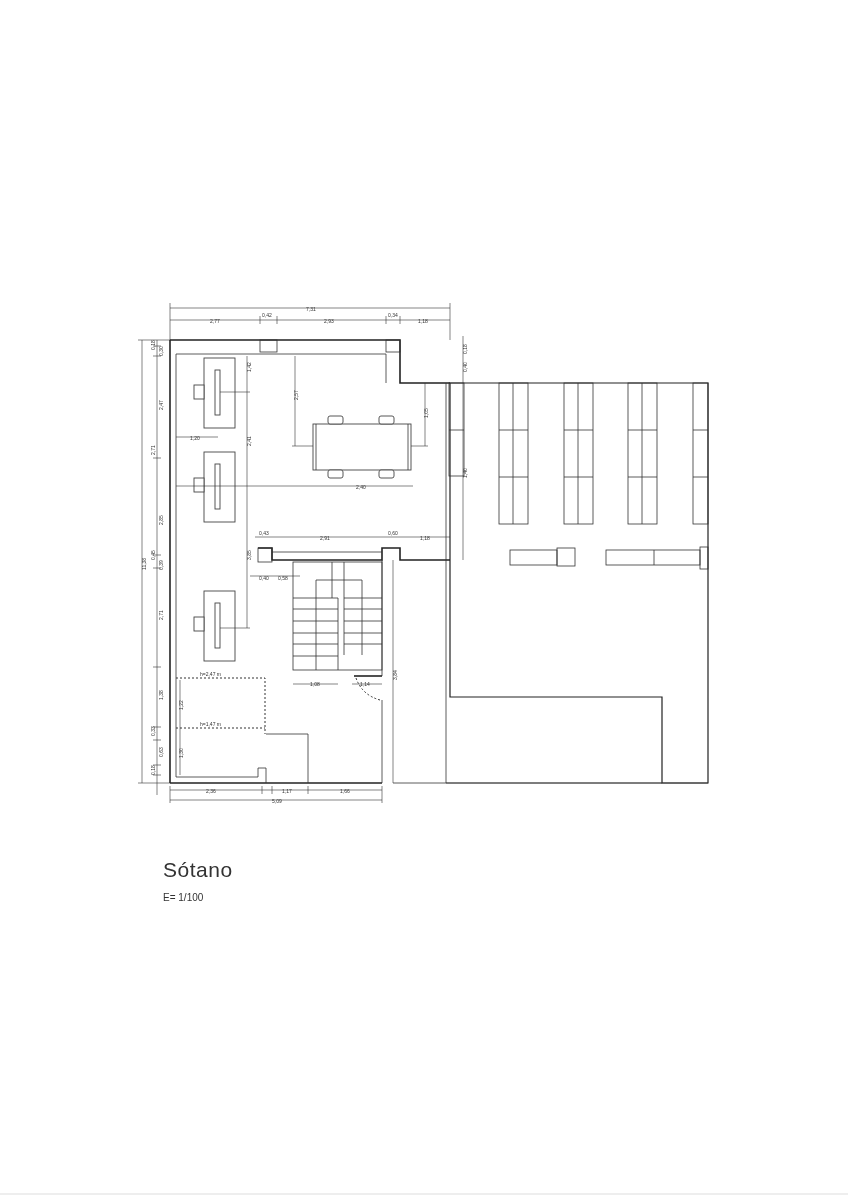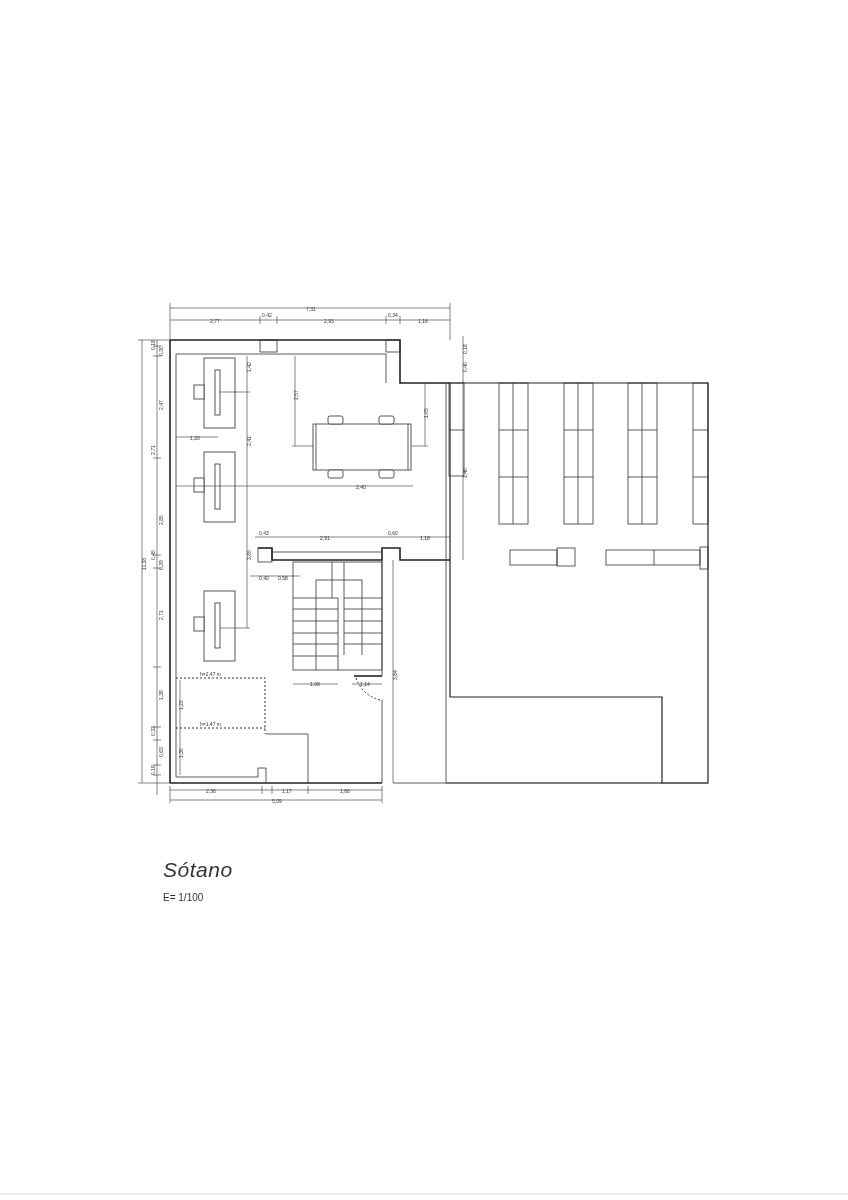--- a/index.html
+++ b/index.html
@@ -1,18 +1,18 @@
 <!DOCTYPE html>
 <html><head>
 <meta charset="utf-8">
 <style>
   html,body{margin:0;padding:0;background:#fff;}
   body{width:848px;height:1200px;position:relative;overflow:hidden;font-family:"Liberation Sans",sans-serif;}
   #plan{position:absolute;left:0;top:0;}
-  .title{position:absolute;left:163px;top:858px;font-size:21px;color:#333;letter-spacing:0.5px;font-style:italic;}
+  .title{position:absolute;left:163px;top:858px;font-size:21px;color:#333;letter-spacing:0.5px;}
   .scale{position:absolute;left:163px;top:892px;font-size:10px;color:#333;}
   .dim{font-family:"Liberation Sans",sans-serif;font-size:5px;fill:#333;}
   .w{stroke:#222;fill:none;stroke-width:1.6;}
   .t{stroke:#333;fill:none;stroke-width:0.8;}
   .f{stroke:#444;fill:#fff;stroke-width:0.9;}
   .d{stroke:#333;stroke-width:0.6;fill:none;}
   .dash{stroke:#333;stroke-width:1;fill:none;stroke-dasharray:2,2;}
   .edge{position:absolute;left:0;top:1193px;width:848px;height:2px;background:#eee;}
 </style>
 </head>

